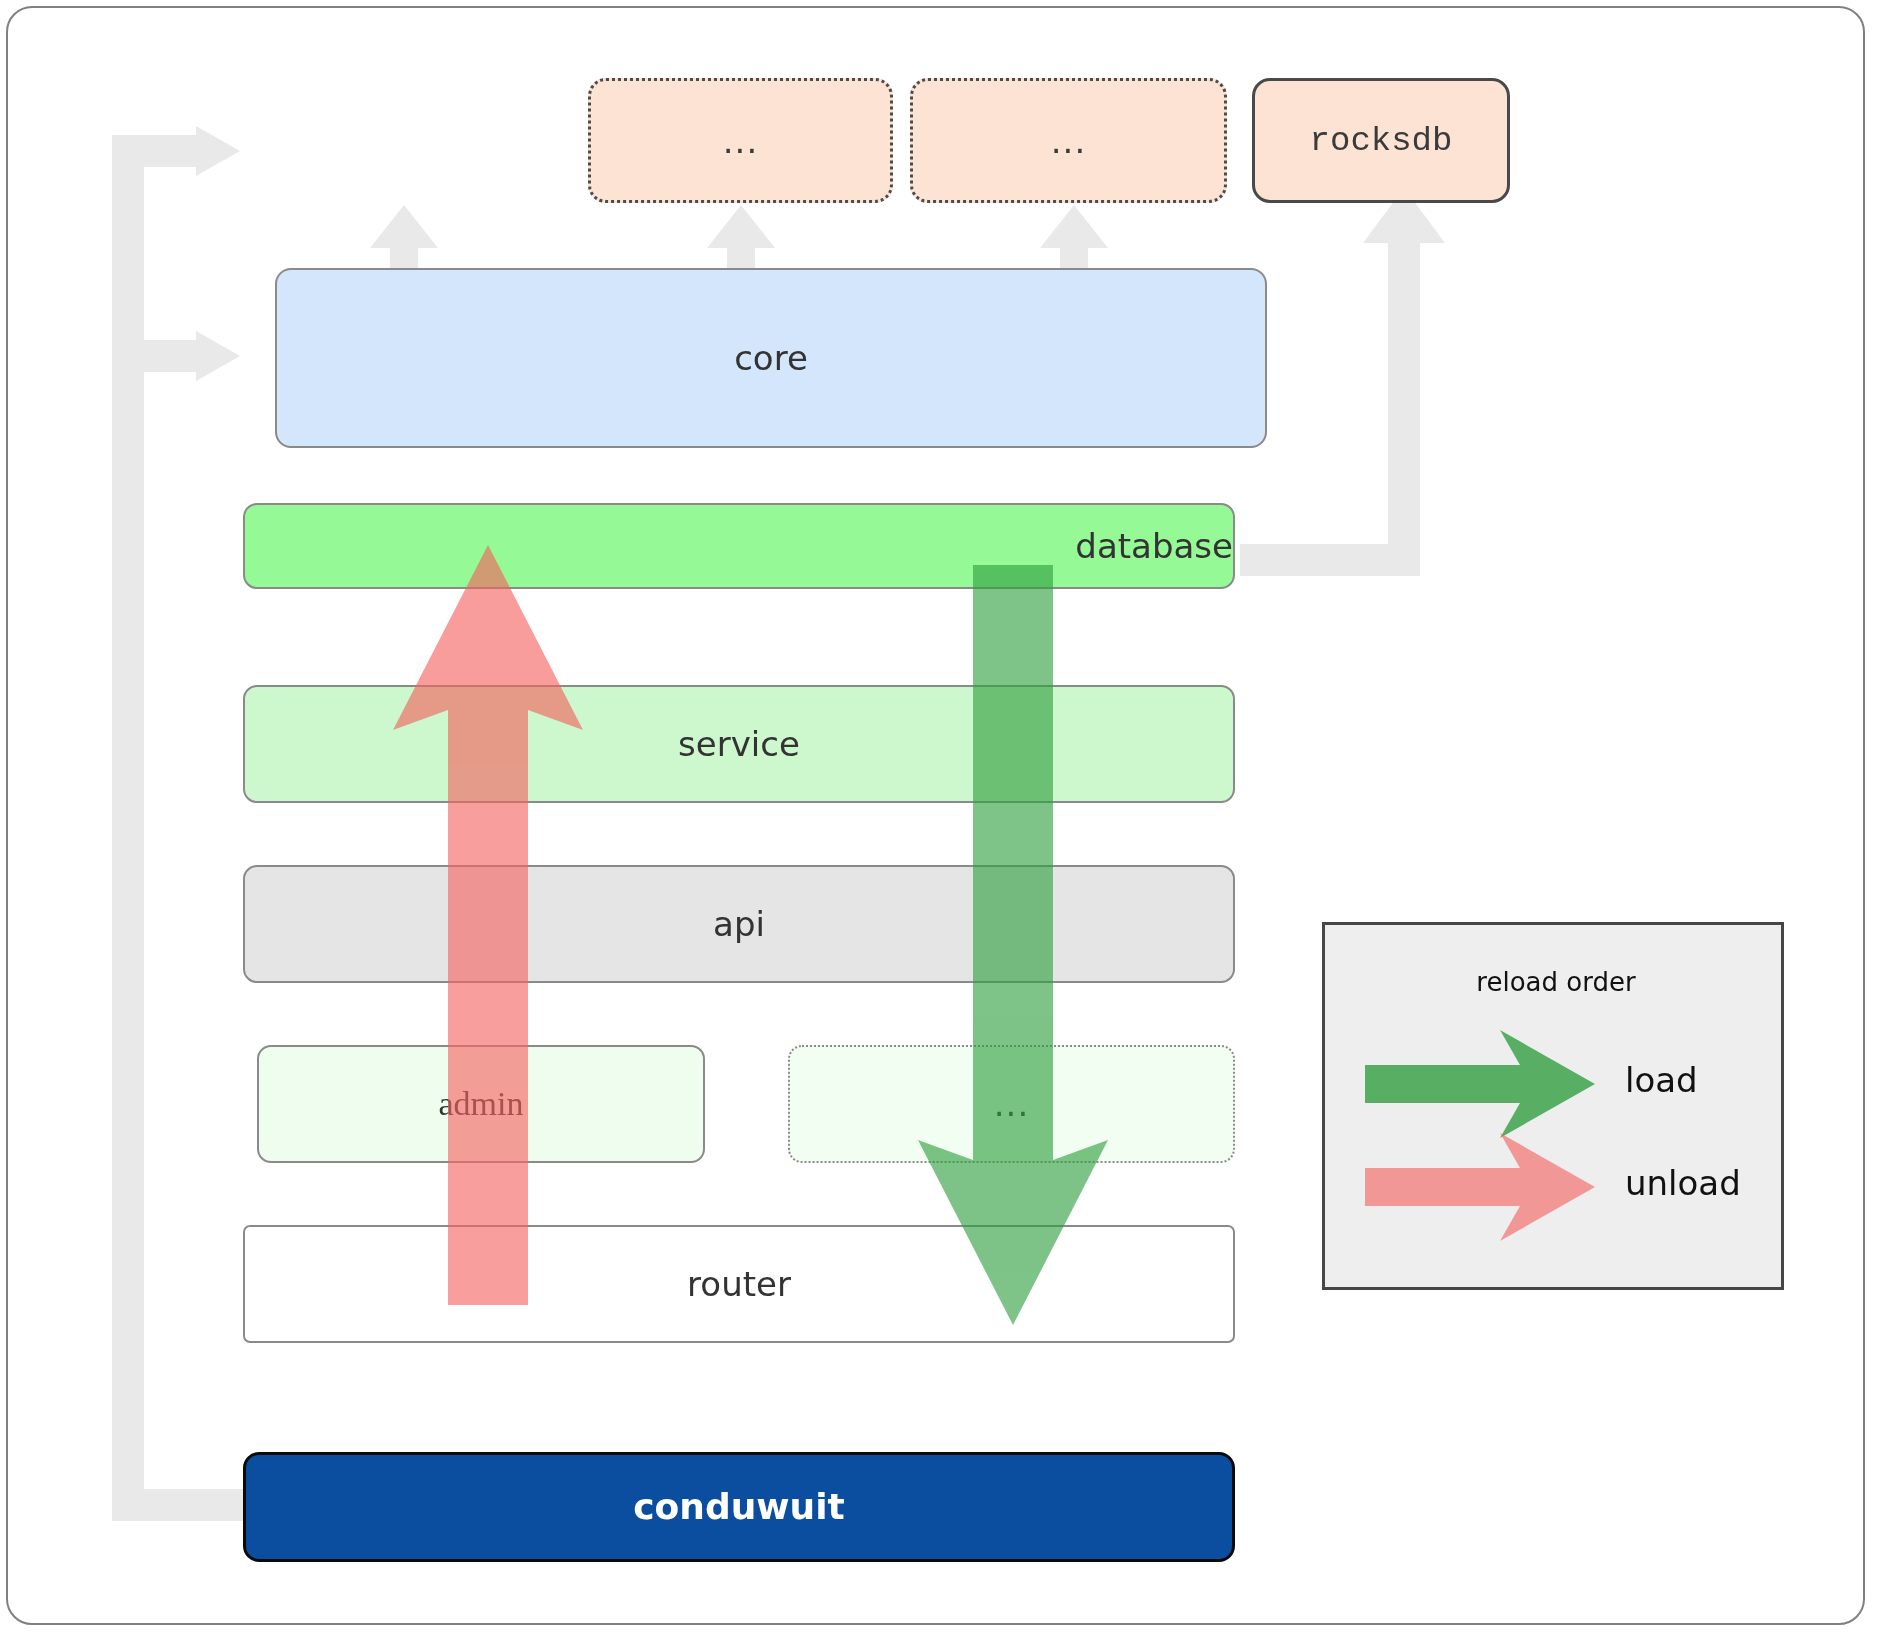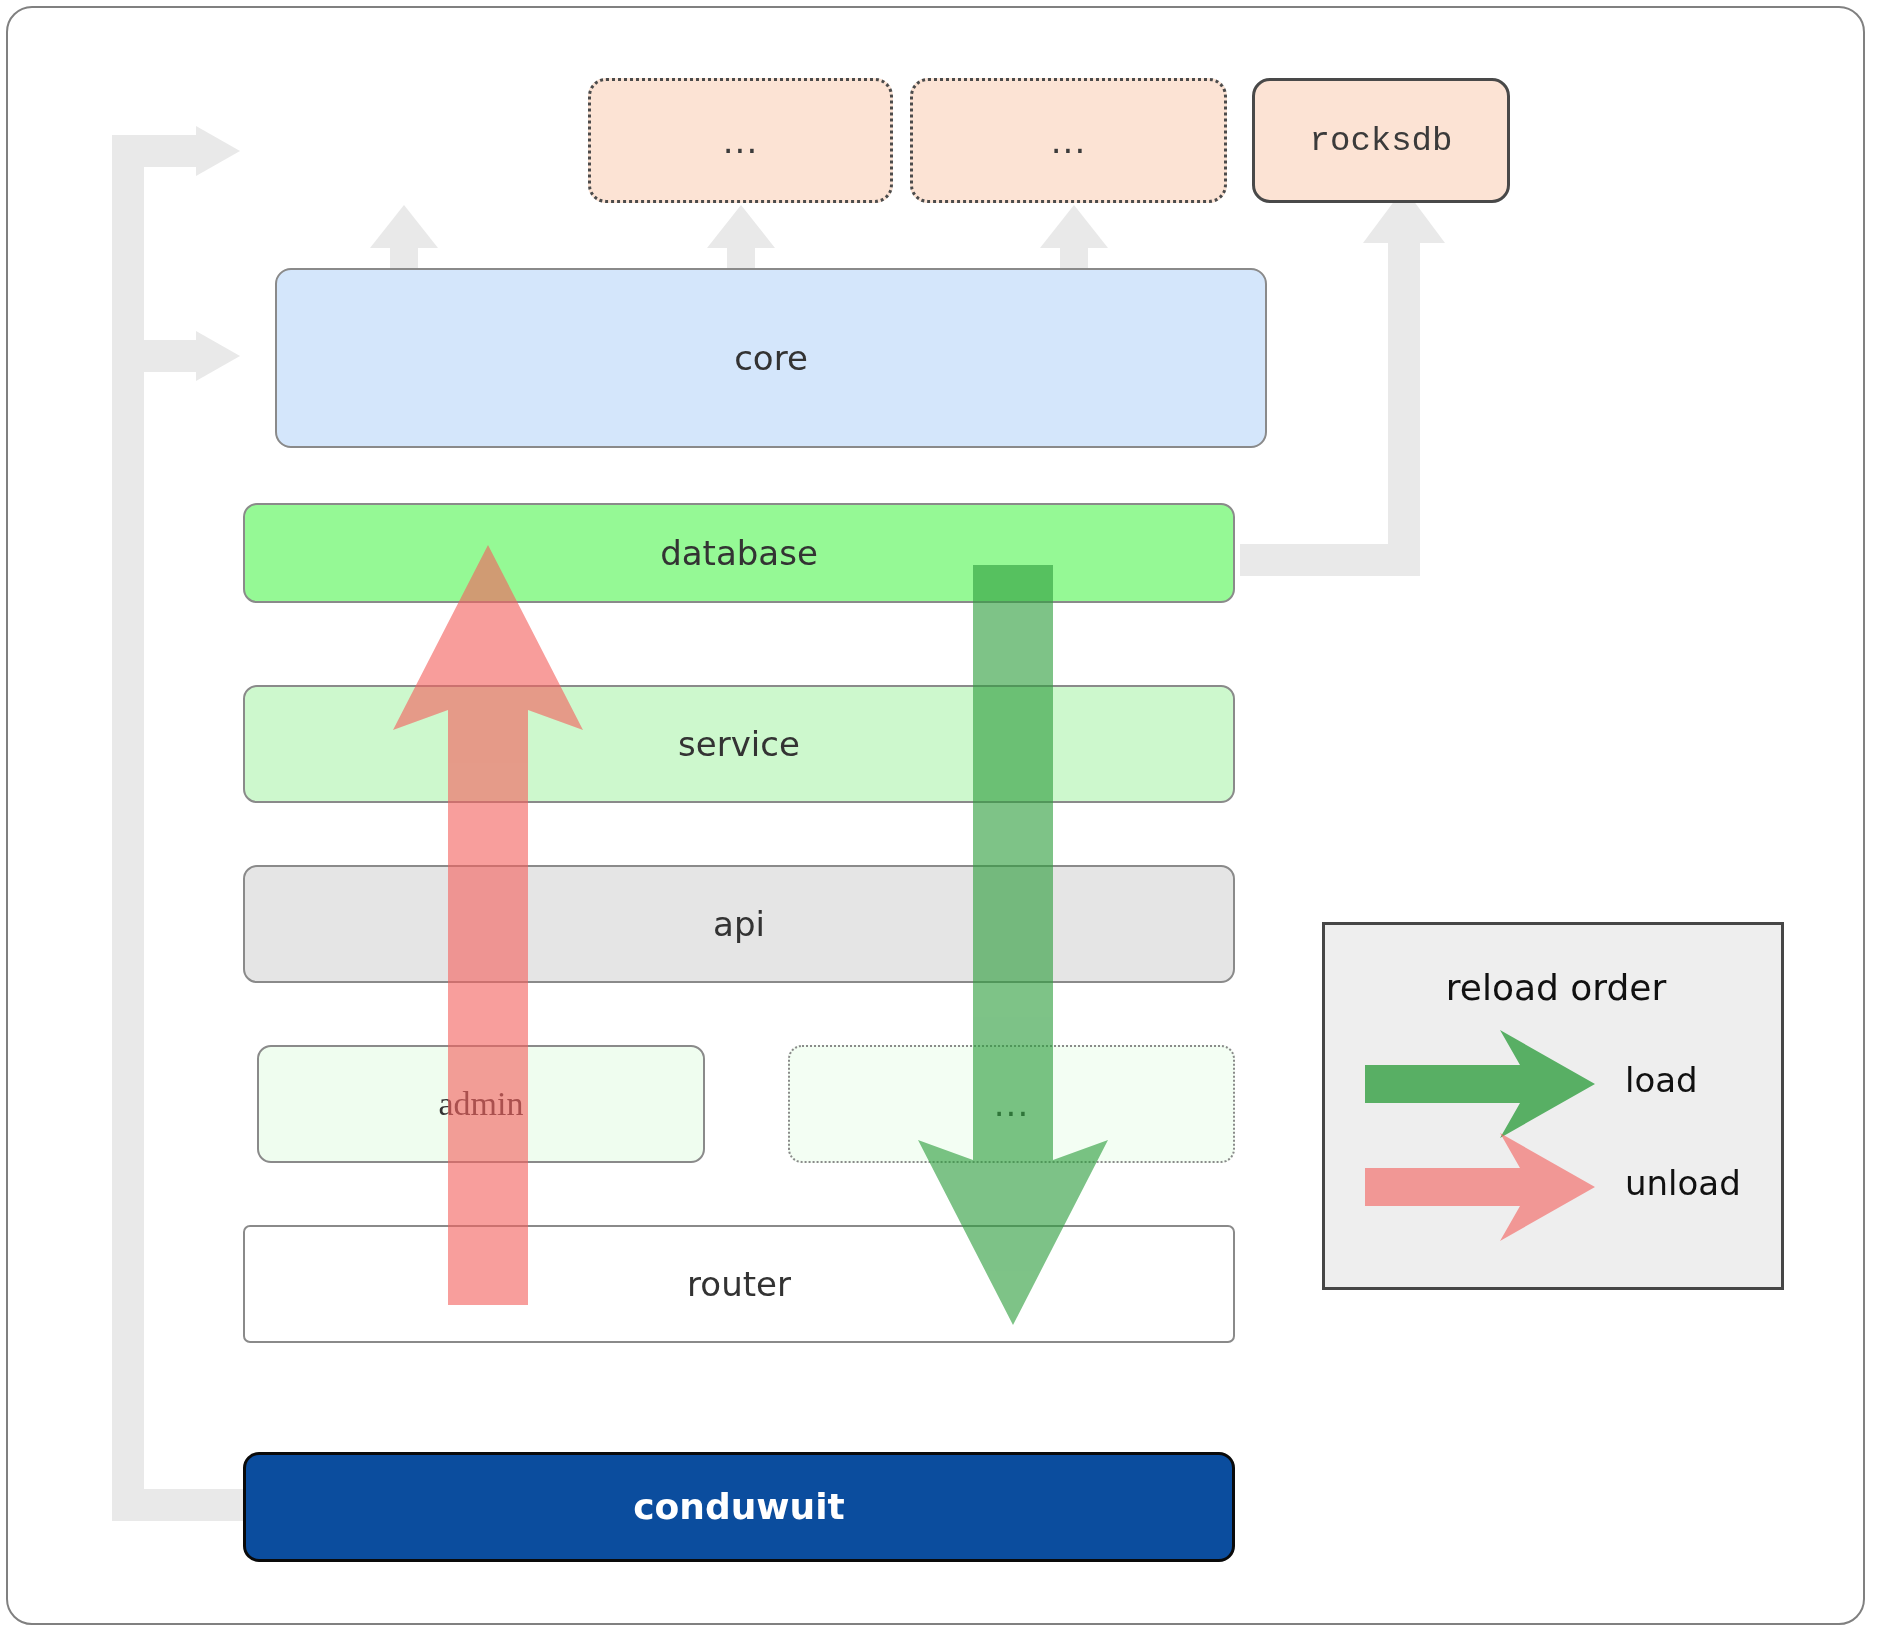--- a/index.html
+++ b/index.html
@@ -111,21 +111,21 @@
     background: #eeeeee;
     border: 3px solid #464646;
     box-sizing: border-box;
   }
   .legend-title {
     position: absolute;
     left: 0;
     top: 42px;
     width: 462px;
     text-align: center;
-    font-size: 36px;
+    font-size: 26px;
     color: #111111;
   }
   .legend-label {
     position: absolute;
     font-size: 34px;
     color: #111111;
     white-space: nowrap;
   }
   .legend-label.load { left: 300px; top: 135px; }
   .legend-label.unload { left: 300px; top: 238px; }
@@ -184,21 +184,21 @@
   </div>
 
   <div class="node dep" style="left:1252px; top:78px; width:258px; height:125px;font-family:Liberation Mono, monospace;">
     <span class="label">rocksdb</span>
   </div>
 
   <div class="node core" style="left:243px; top:268px; width:992px; height:180px;margin-left:32px;">
     <span class="label">core</span>
   </div>
 
-  <div class="node database" style="left:243px; top:503px; width:992px; height:100px;">
+  <div class="node database" style="left:243px; top:503px; width:992px; height:86px;justify-content:flex-end;">
     <span class="label">database</span>
   </div>
 
   <div class="node service" style="left:243px; top:685px; width:992px; height:118px;">
     <span class="label">service</span>
   </div>
 
   <div class="node api" style="left:243px; top:865px; width:992px; height:118px;">
     <span class="label">api</span>
   </div>

